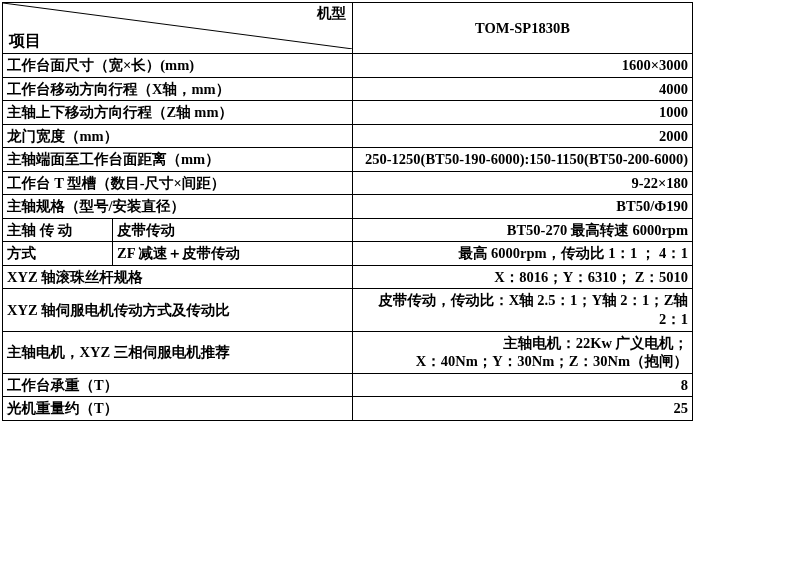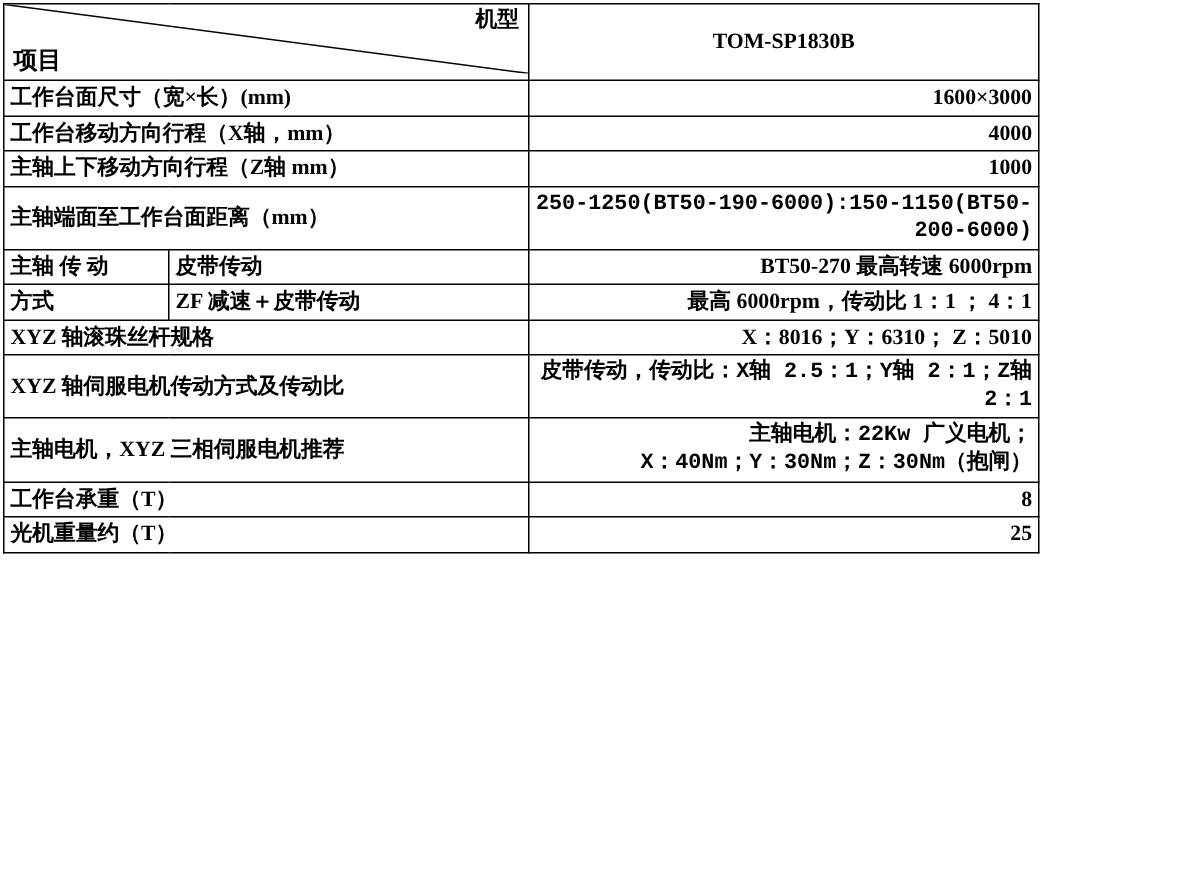--- a/index.html
+++ b/index.html
@@ -63,21 +63,21 @@
     left: 6px;
     font-weight: bold;
     font-size: 16px;
   }
   td.hdr-value {
     text-align: center;
     font-weight: bold;
     font-size: 14.5px;
   }
   td.val { font-weight: bold; text-align: right; }
-  td.two-line { line-height: 1.30; font-family: Liberation Mono, monospace; }
+  td.two-line { line-height: 1.30; }
 </style>
 </head>
 <body>
 
 <div class="sheet">
   <table class="spec">
     <colgroup>
       <col class="c-label">
       <col class="c-sub">
       <col class="c-value">
@@ -100,22 +100,34 @@
       </tr>
       <tr>
         <td colspan="2">工作台移动方向行程（X轴，mm）</td>
         <td class="val">4000</td>
       </tr>
       <tr>
         <td colspan="2">主轴上下移动方向行程（Z轴 mm）</td>
         <td class="val">1000</td>
       </tr>
       <tr>
+        <td colspan="2">龙门宽度（mm）</td>
+        <td class="val">2000</td>
+      </tr>
+      <tr>
         <td colspan="2">主轴端面至工作台面距离（mm）</td>
         <td class="val two-line">250-1250(BT50-190-6000):150-1150(BT50-200-6000)</td>
+      </tr>
+      <tr>
+        <td colspan="2">工作台 T 型槽（数目-尺寸×间距）</td>
+        <td class="val">9-22×180</td>
+      </tr>
+      <tr>
+        <td colspan="2">主轴规格（型号/安装直径）</td>
+        <td class="val">BT50/Φ190</td>
       </tr>
       <tr>
         <td>主轴 传 动</td>
         <td>皮带传动</td>
         <td class="val">BT50-270 最高转速 6000rpm</td>
       </tr>
       <tr>
         <td>方式</td>
         <td>ZF 减速＋皮带传动</td>
         <td class="val">最高 6000rpm，传动比 1：1  ； 4：1</td>

